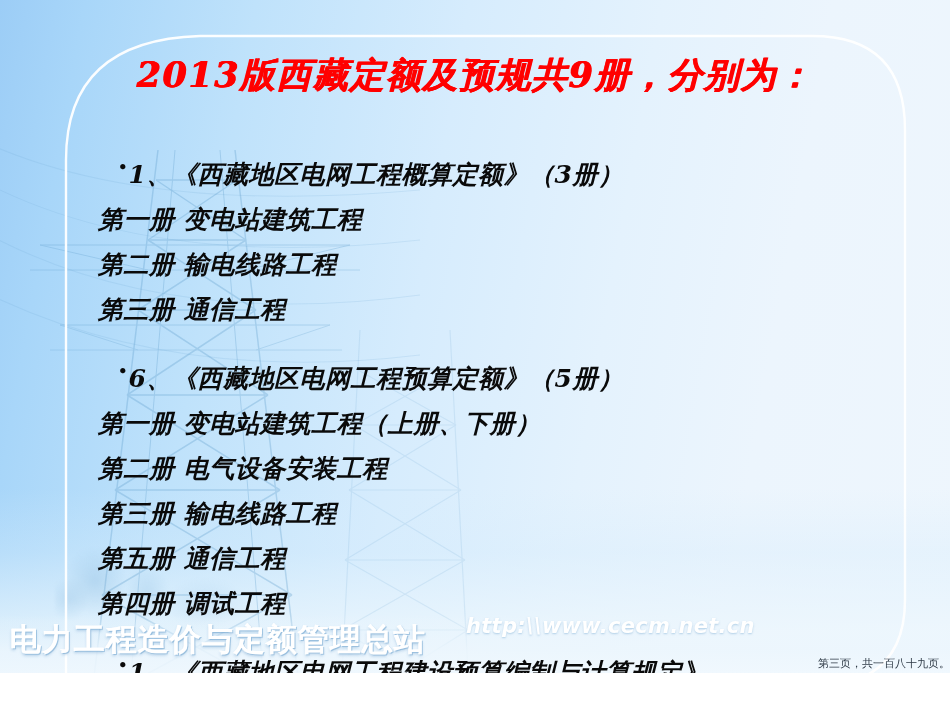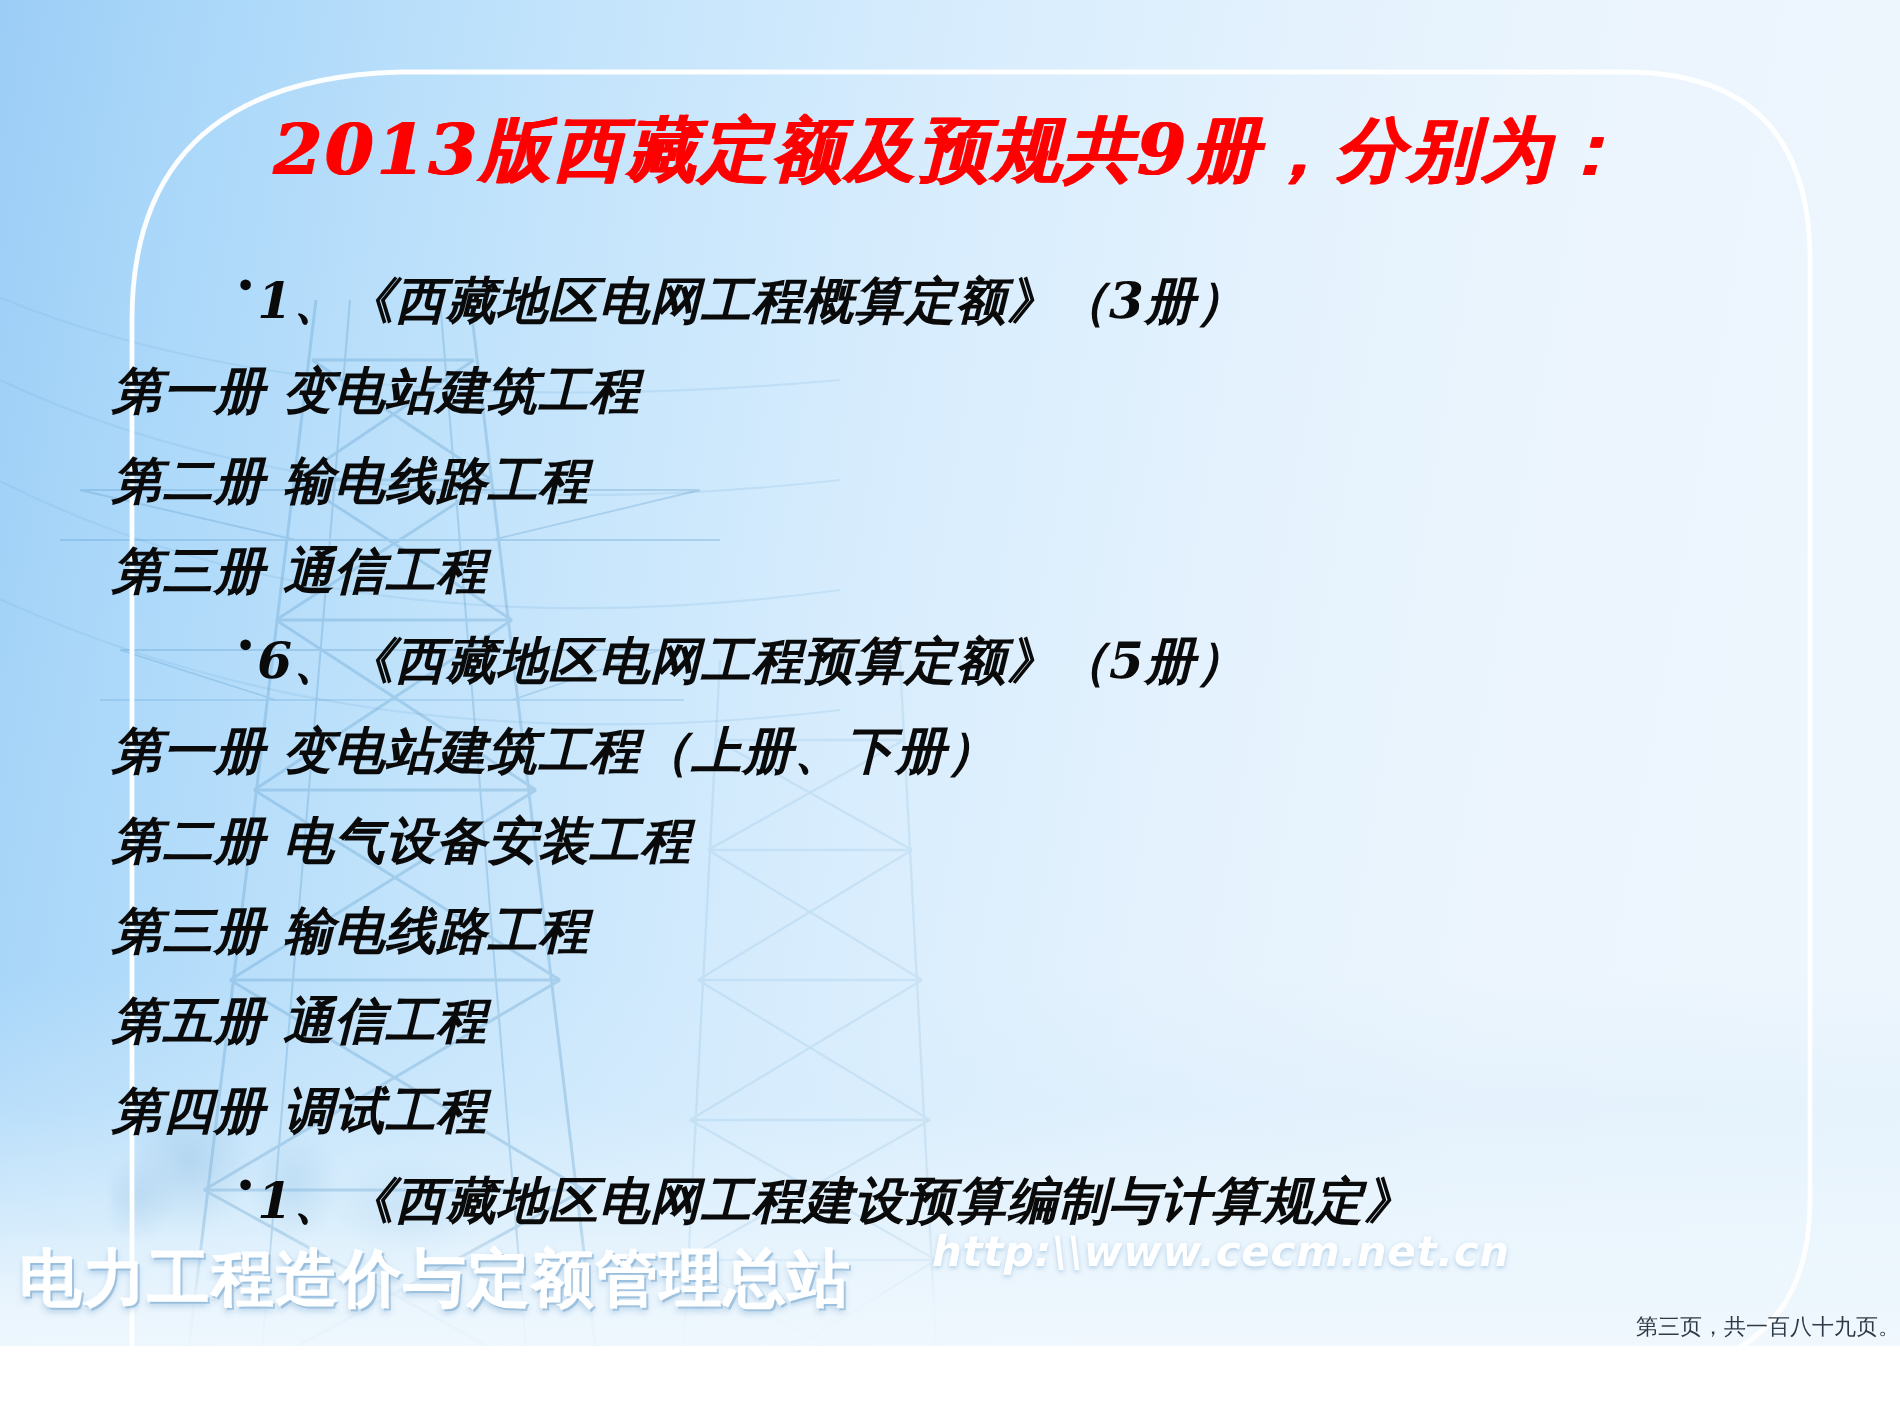--- a/index.html
+++ b/index.html
@@ -134,23 +134,24 @@
     font-size: 25px;
     font-family: "DejaVu Serif", "Liberation Serif", serif;
     font-weight: 700;
     font-style: italic;
     white-space: nowrap;
     color: #0a0a0a;
   }
   
   .line.bullet {
     padding-left: 118px;
+    margin-top: 24px;
   }
   .line.sub {
-    padding-left: 56px;
+    padding-left: 98px;
   }
   .bullet-dot {
     display: inline-block;
     vertical-align: super;
     font-size: 15px;
     line-height: 0;
     margin-right: 1px;
     position: relative;
     top: -2px;
   }

